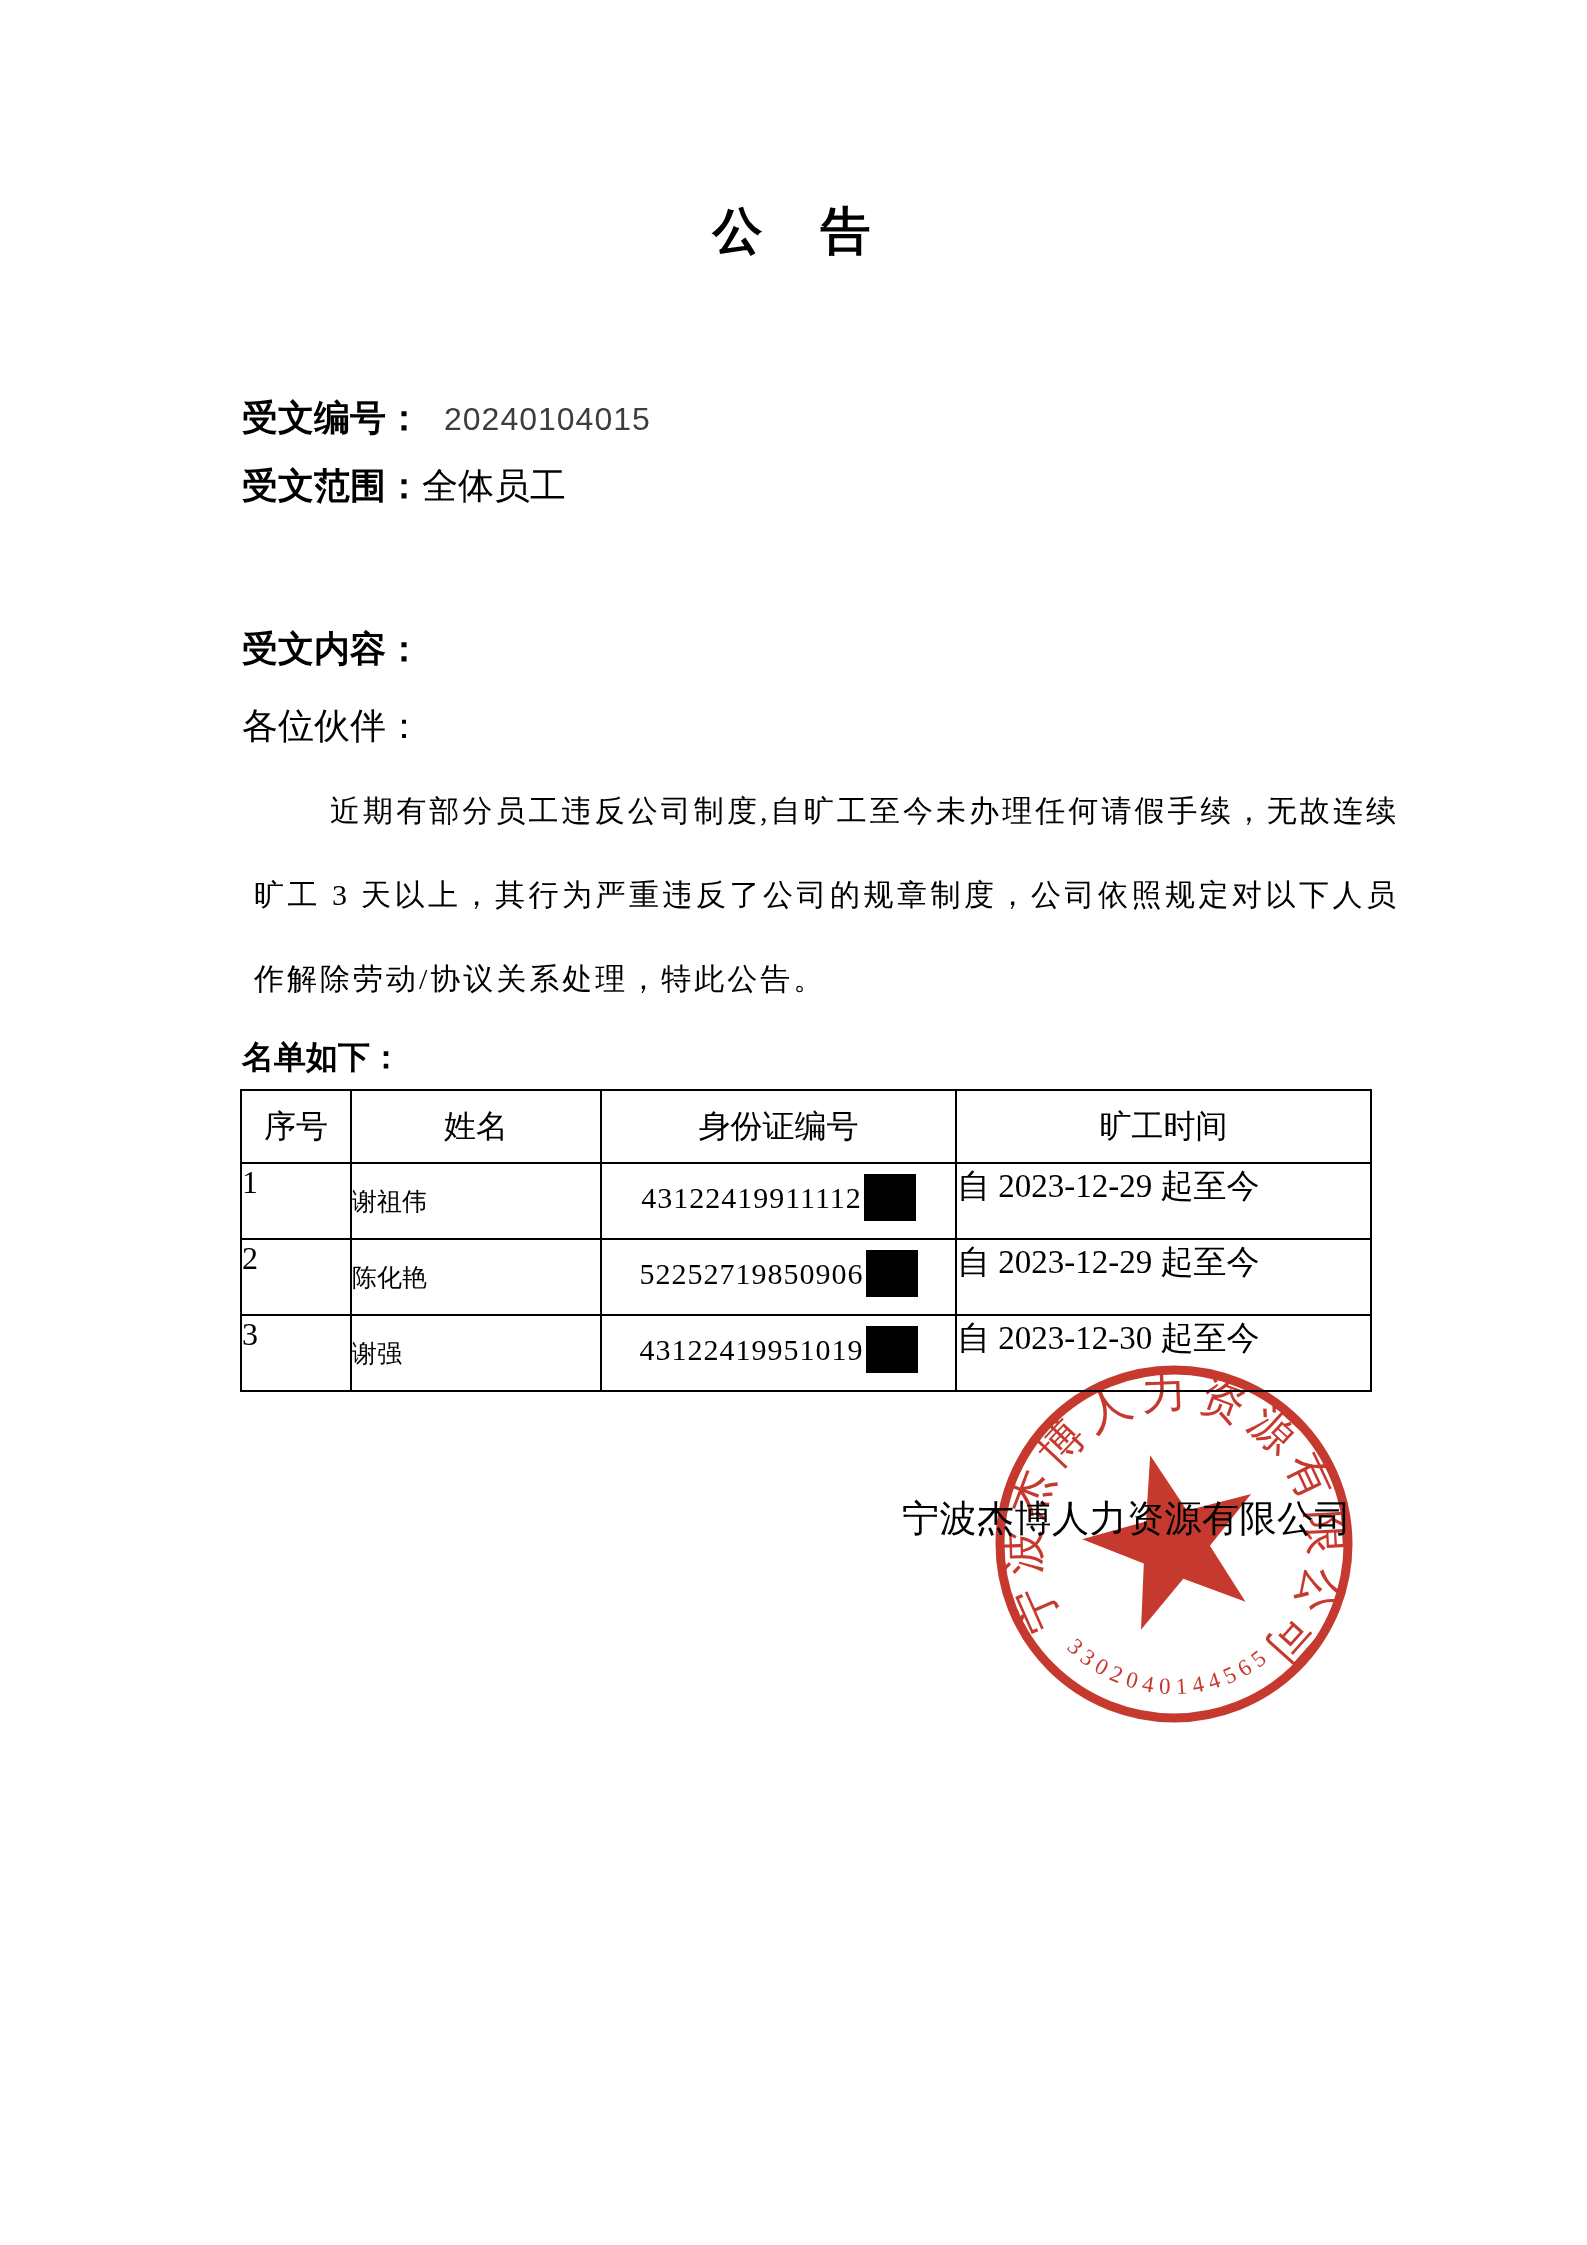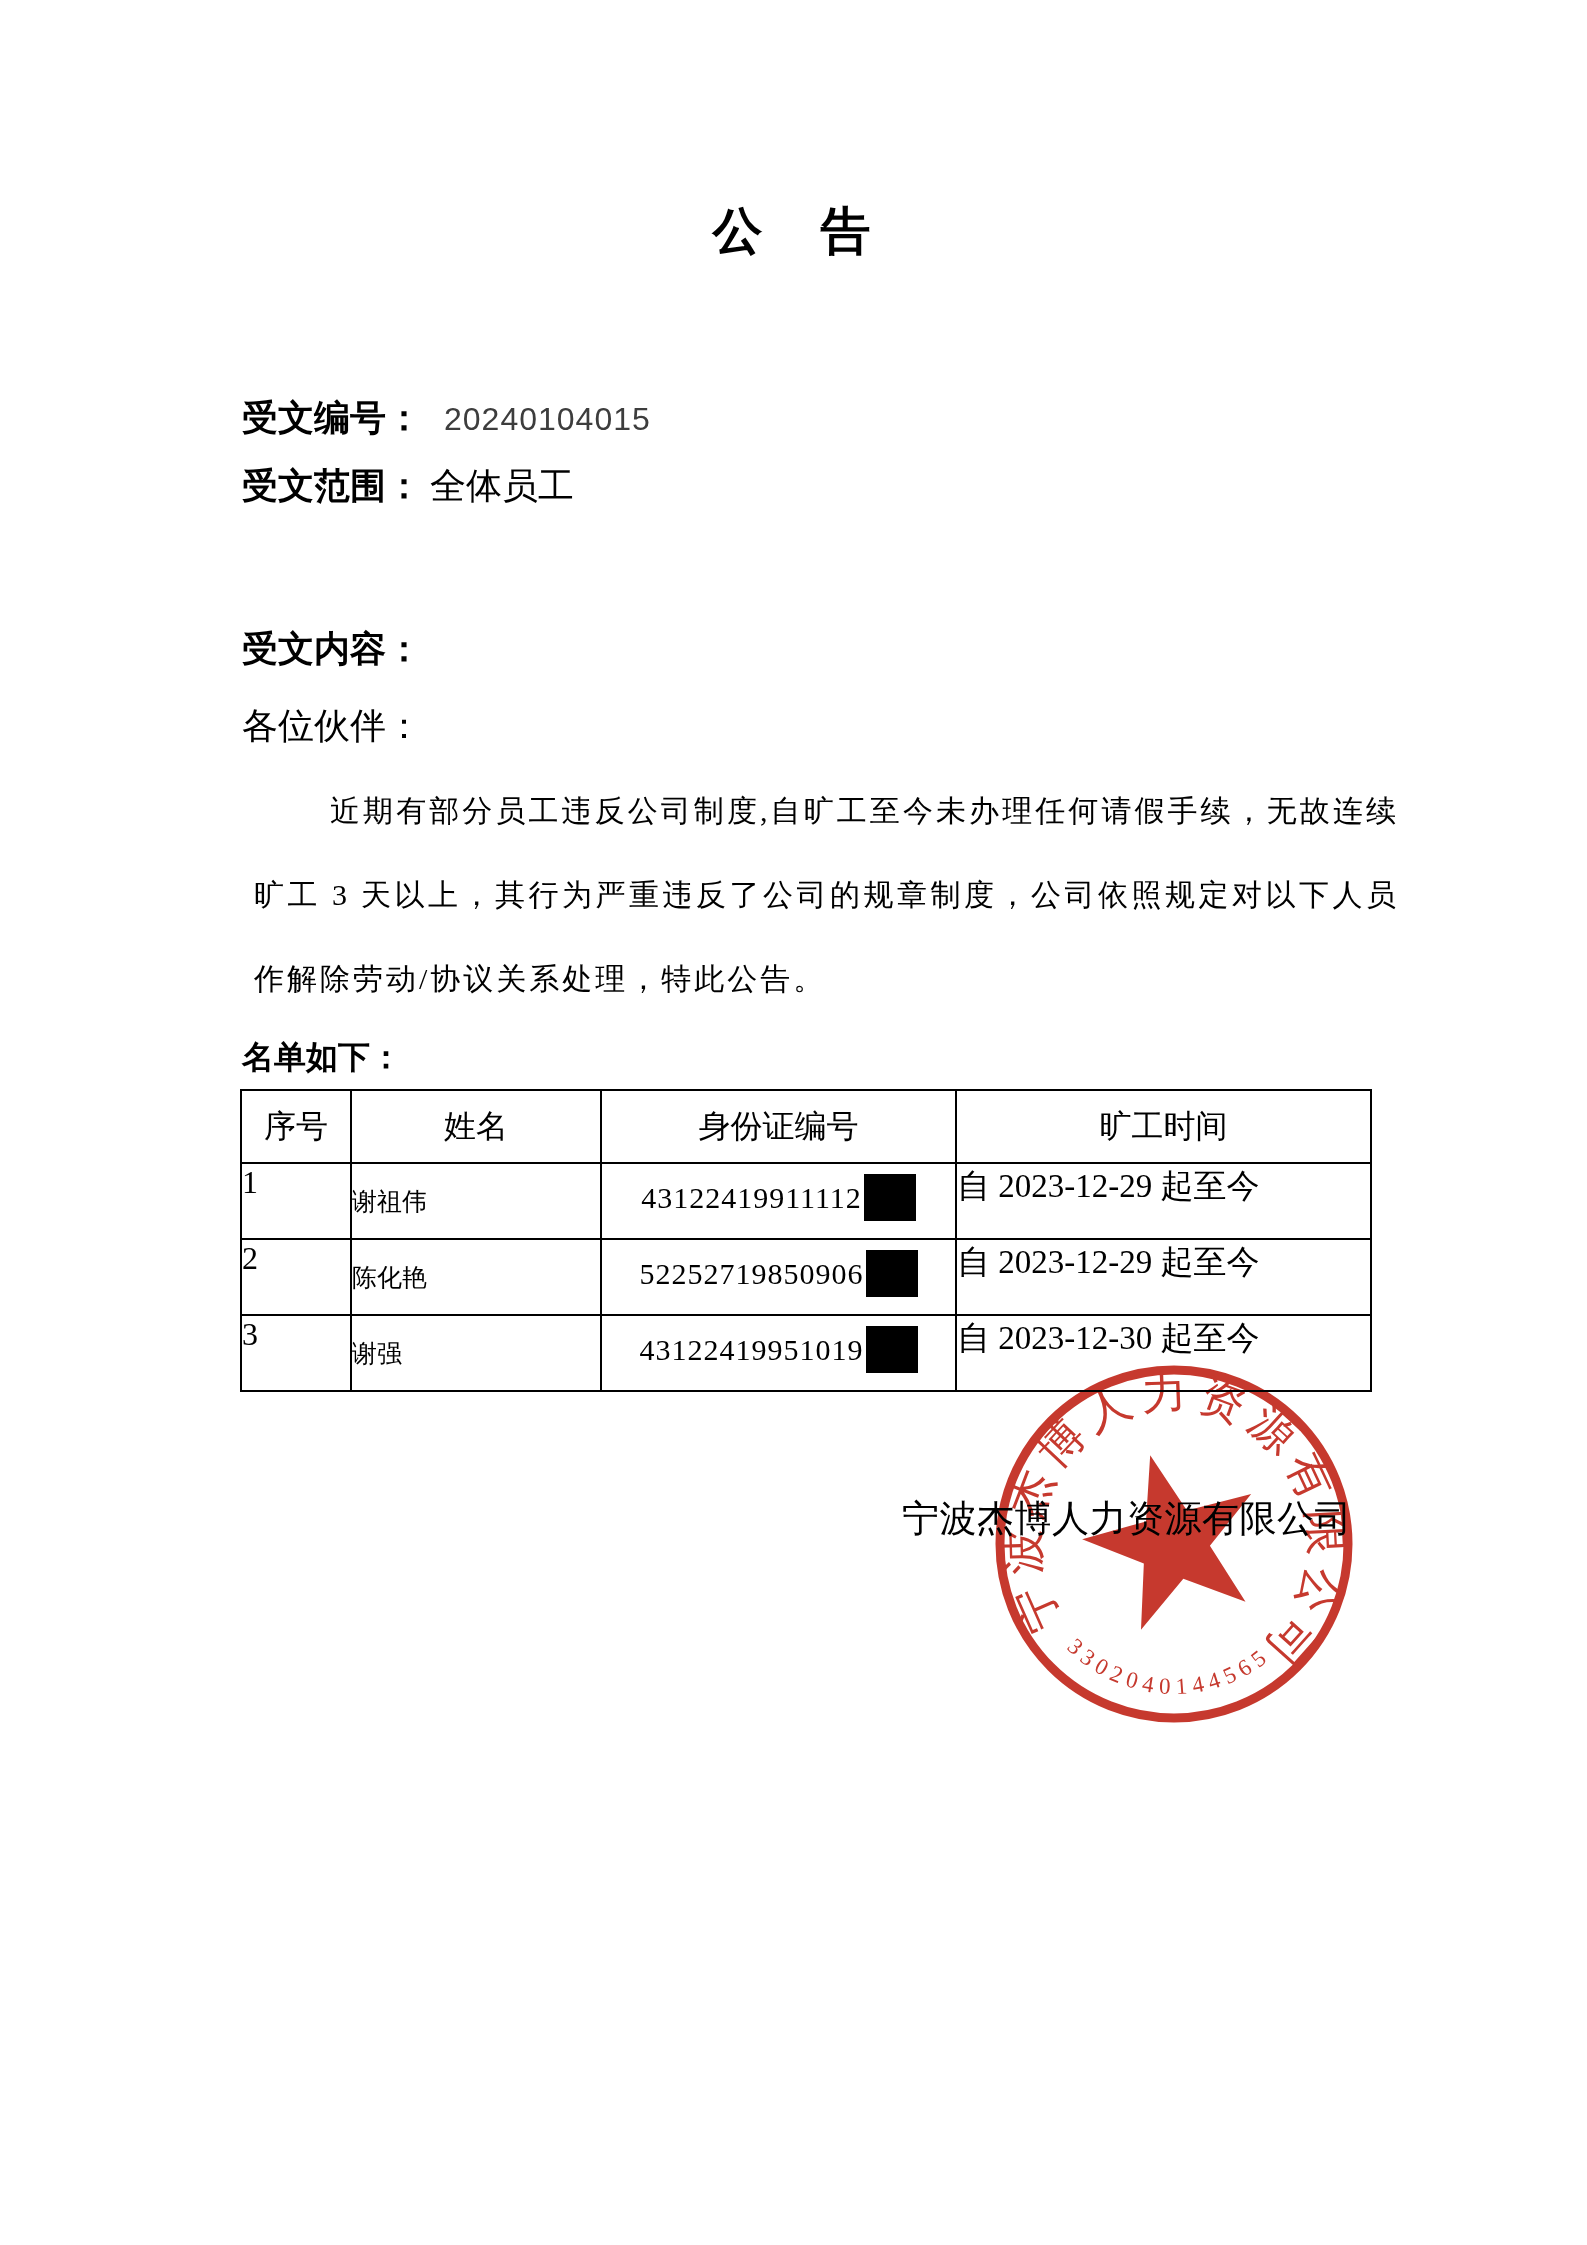--- a/index.html
+++ b/index.html
@@ -11,21 +11,21 @@
     color:#000;
     overflow:hidden;
   }
   .doc-title{
     position:absolute;top:198px;left:0;width:1587px;
     text-align:center;
     font-size:50px;font-weight:bold;letter-spacing:4px;
   }
   .field-line{position:absolute;left:242px;white-space:nowrap;font-size:36px;}
   .field-label{font-weight:bold;}
-  .field-value{font-weight:normal;margin-left:8px;font-family:Liberation Serif, serif;}
+  .field-value{font-weight:normal;font-family:Liberation Serif, serif;}
   .value-number{
     font-family:"Liberation Sans","DejaVu Sans",sans-serif;
     font-size:32px;color:#3d3d3d;margin-left:22px;letter-spacing:1px;
   }
   .f1{top:380px;margin-top:14px;} .f2{top:462px;} .f3{top:545px;} .f4{top:625px;}
   .salutation{position:absolute;left:242px;top:702px;font-size:36px;}
   .body-paragraph{
     position:absolute;left:254px;top:769px;width:1145px;
     font-size:30px;line-height:84px;letter-spacing:3px;
     text-align:justify;text-indent:76px;

